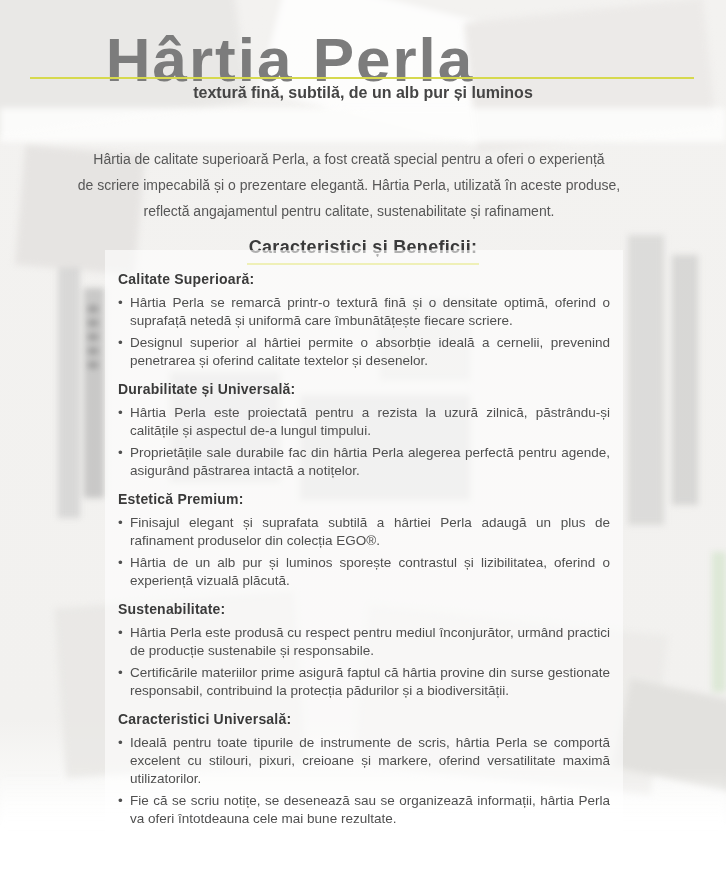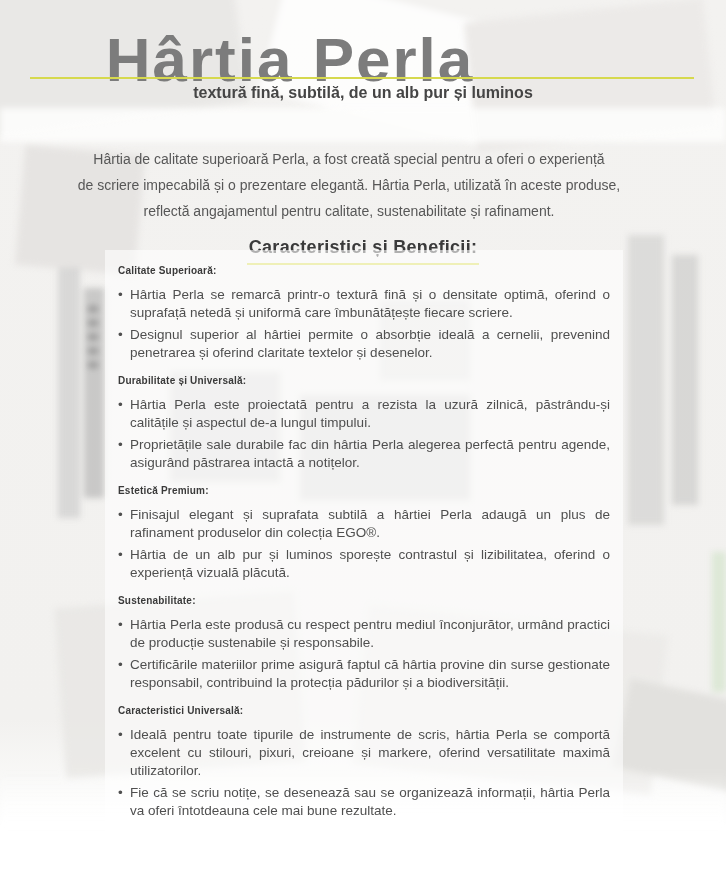--- a/index.html
+++ b/index.html
@@ -67,21 +67,21 @@
     border-bottom:2px solid var(--accent);padding:0 2px 5px 2px;
     letter-spacing:.3px;
   }
   .panel{
     position:absolute;top:250px;left:105px;width:518px;
     background:rgba(255,255,255,0.6);
     padding:12px 13px 10px 13px;box-sizing:border-box;
   }
   .feature{margin:0 0 10px 0;}
   .feature-title{
-    margin:0 0 6px 0;font-size:10px;font-weight:700;color:var(--heading-dark);
+    margin:8px 0 6px 0;font-size:14px;font-weight:700;color:var(--heading-dark);
     line-height:18px;letter-spacing:.2px;
   }
   ul.bullets{list-style:none;margin:0;padding:0;}
   li.bullet{
     position:relative;padding-left:12px;margin:0 0 4px 0;
     font-size:13.5px;line-height:18px;color:var(--body-text);
     text-align:justify;
   }
   li.bullet .dot{position:absolute;left:0;top:0;color:var(--body-text);}
   .url{
@@ -139,21 +139,21 @@
   <section class="feature">
     <h3 class="feature-title">Calitate Superioară:</h3>
     <ul class="bullets">
   <li class="bullet">
     <span class="dot">•</span>
     <span class="btext">Hârtia Perla se remarcă printr-o textură fină și o densitate optimă, oferind o suprafață netedă și uniformă care îmbunătățește fiecare scriere.</span>
   </li>
 
   <li class="bullet">
     <span class="dot">•</span>
-    <span class="btext">Designul superior al hârtiei permite o absorbție ideală a cernelii, prevenind penetrarea și oferind claritate textelor și desenelor.</span>
+    <span class="btext">Designul superior al hârtiei permite o absorbție ideală a cernelii, prevenind penetrarea și oferind calitate textelor și desenelor.</span>
   </li>
 </ul>
   </section>
 
   <section class="feature">
     <h3 class="feature-title">Durabilitate și Universală:</h3>
     <ul class="bullets">
   <li class="bullet">
     <span class="dot">•</span>
     <span class="btext">Hârtia Perla este proiectată pentru a rezista la uzură zilnică, păstrându-și calitățile și aspectul de-a lungul timpului.</span>

